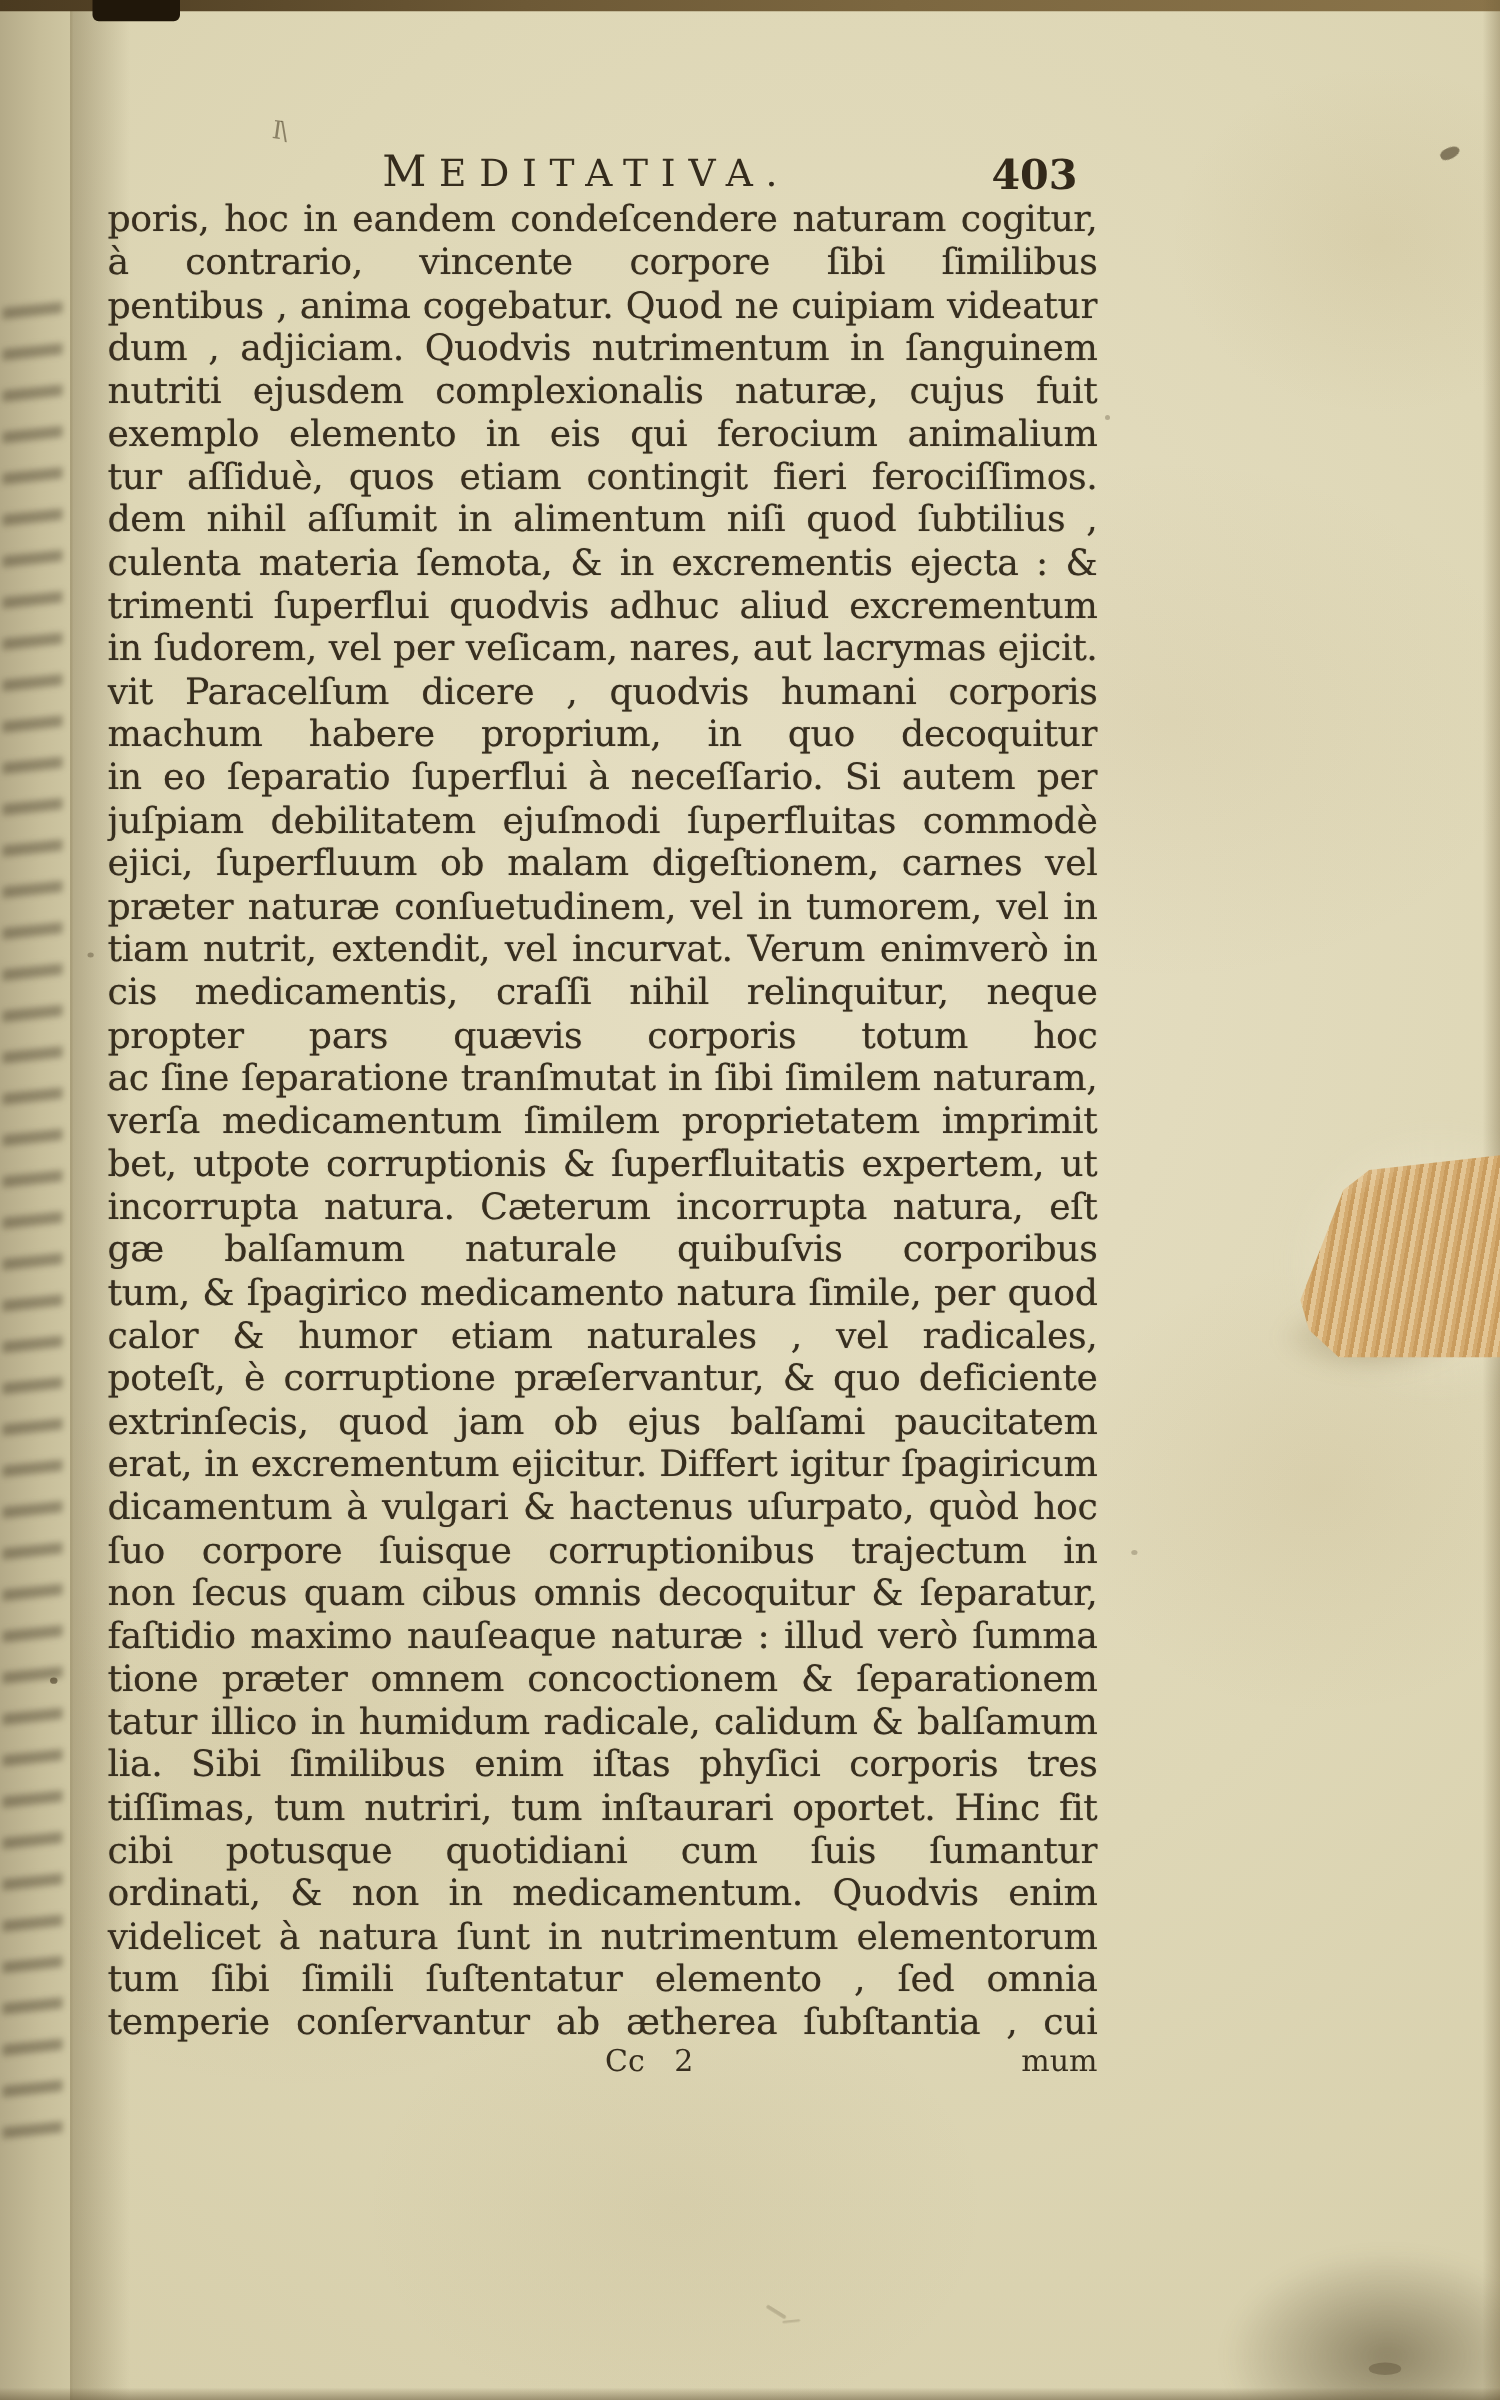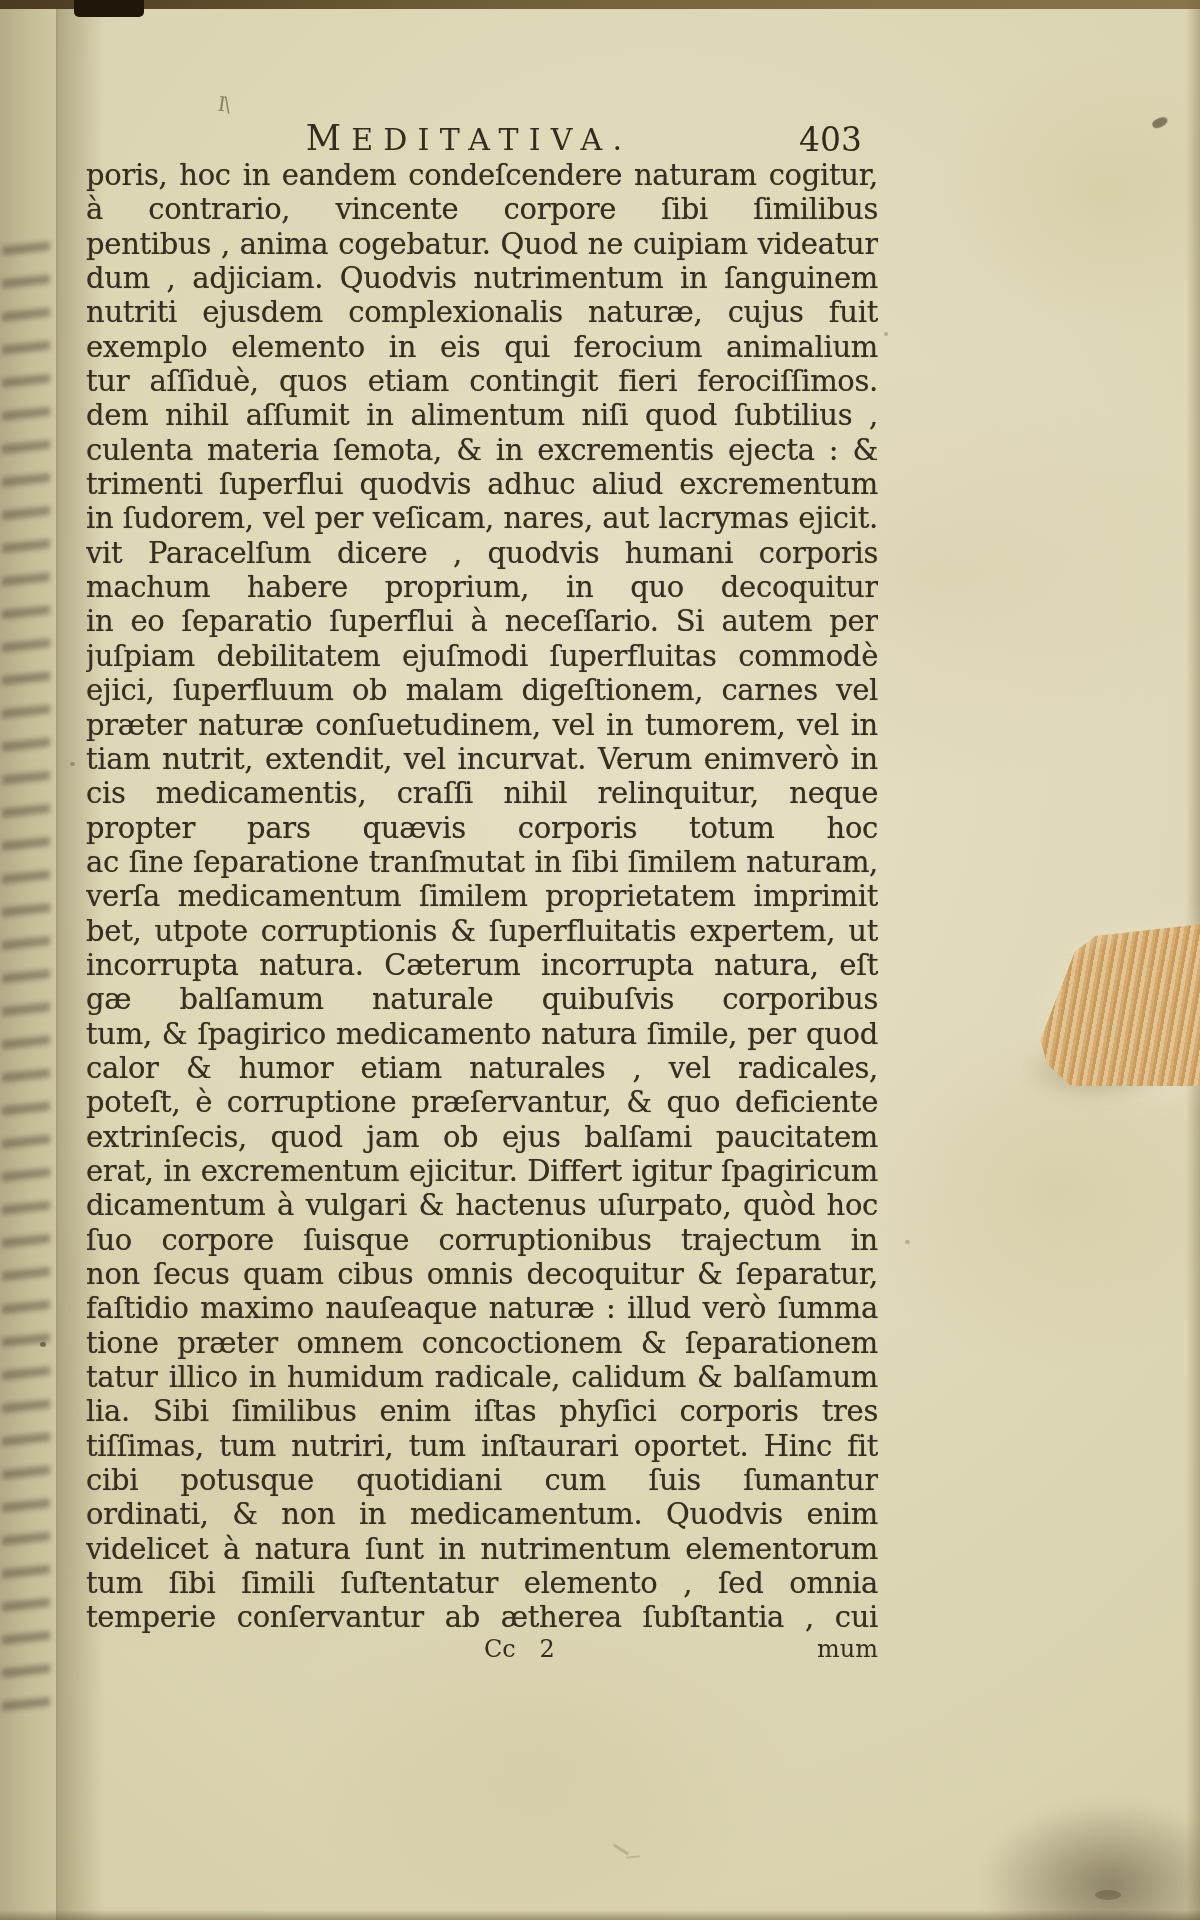--- a/index.html
+++ b/index.html
@@ -40,21 +40,21 @@
       rgba(56,46,26,0) 0 15px, rgba(56,46,26,0.38) 16px 24px, rgba(56,46,26,0) 25px 33px);
     filter:blur(2.6px);transform:skewY(-2deg);}
   .gutter-shadow{position:absolute;left:56px;top:0;width:48px;height:100%;
     background:linear-gradient(to right,rgba(105,90,55,0.38),rgba(105,90,55,0));}
   
   .content{position:absolute;left:86px;top:118px;width:792px;color:#372e1f;}
   .header{position:relative;height:40px;}
   .running-title{position:absolute;left:50%;transform:translateX(-54%);
     font-size:30px;letter-spacing:0.34em;white-space:nowrap;color:#352c1d;}
   .running-title::first-letter{font-size:115%;}
-  .page-number{position:absolute;right:16px;top:2px;font-size:33px;color:#33291a;}
+  .page-number{position:absolute;right:16px;top:2px;font-size:33px;color:#33291a;font-weight:bold;}
   .marginal-mark{position:absolute;left:132px;top:-26px;font-size:20px;color:rgba(70,58,35,0.55);
     transform:rotate(8deg);letter-spacing:-2px;}
   .text-block{margin-top:0;}
   .line{height:34.35px;line-height:34.35px;font-size:29px;
     text-align:justify;text-align-last:justify;overflow:hidden;
     letter-spacing:-0.3px;word-spacing:0.4px;
     text-shadow:0 0 0.7px rgba(55,46,31,0.55);}
   .footer{position:relative;height:36px;font-size:24px;}
   .signature-mark{position:absolute;left:398px;word-spacing:16px;}
   .catchword{position:absolute;right:0;margin-left:42px;}

